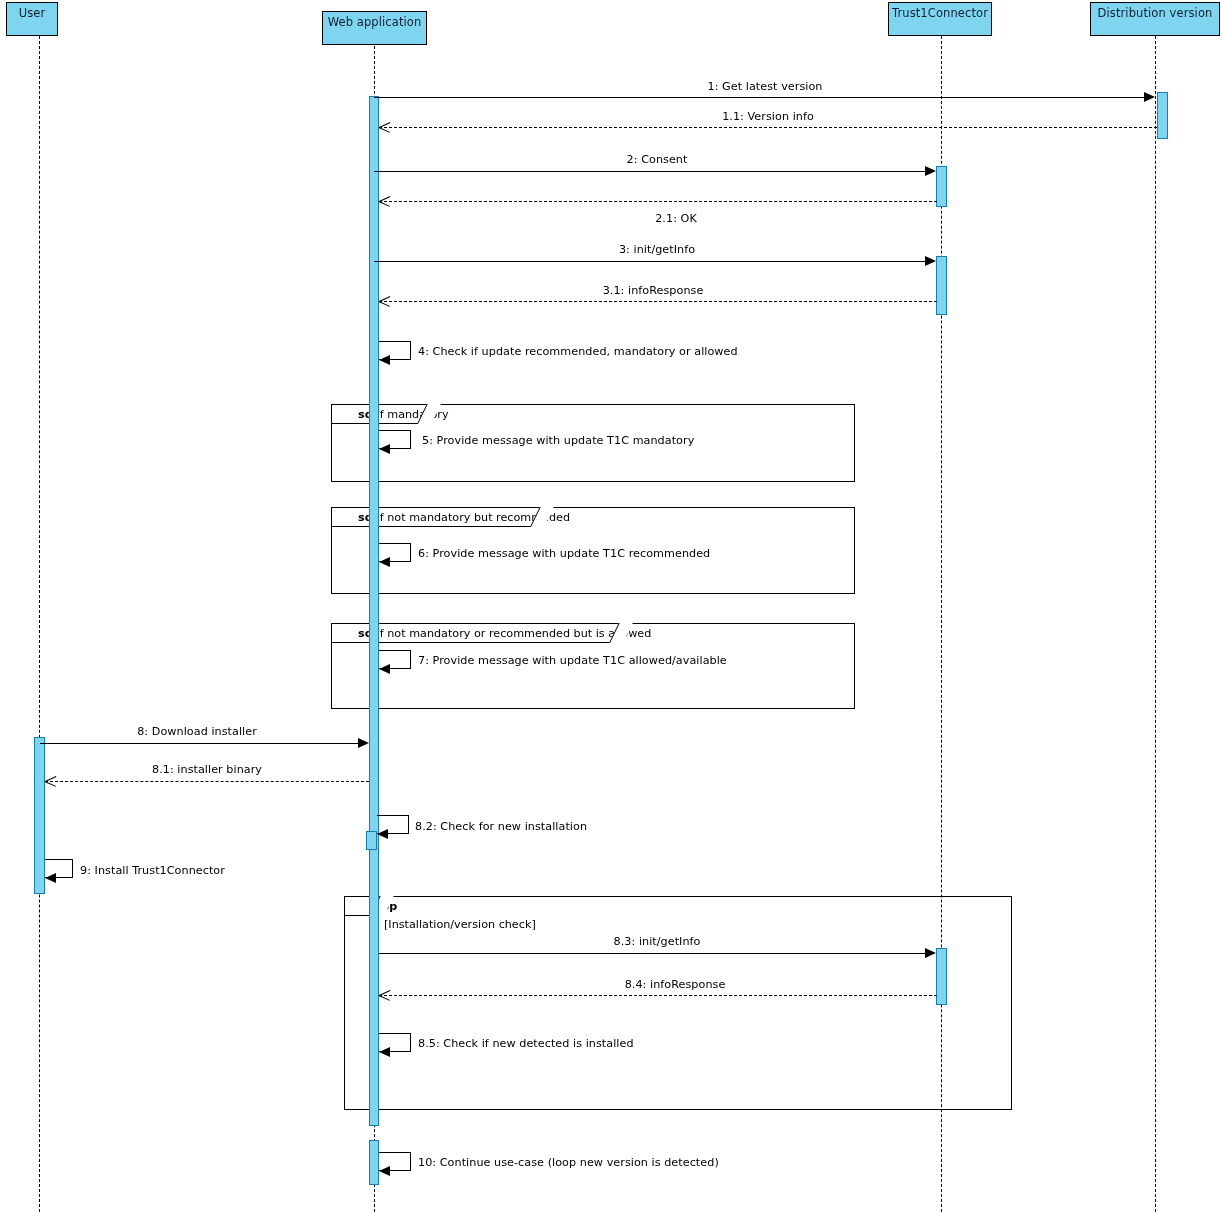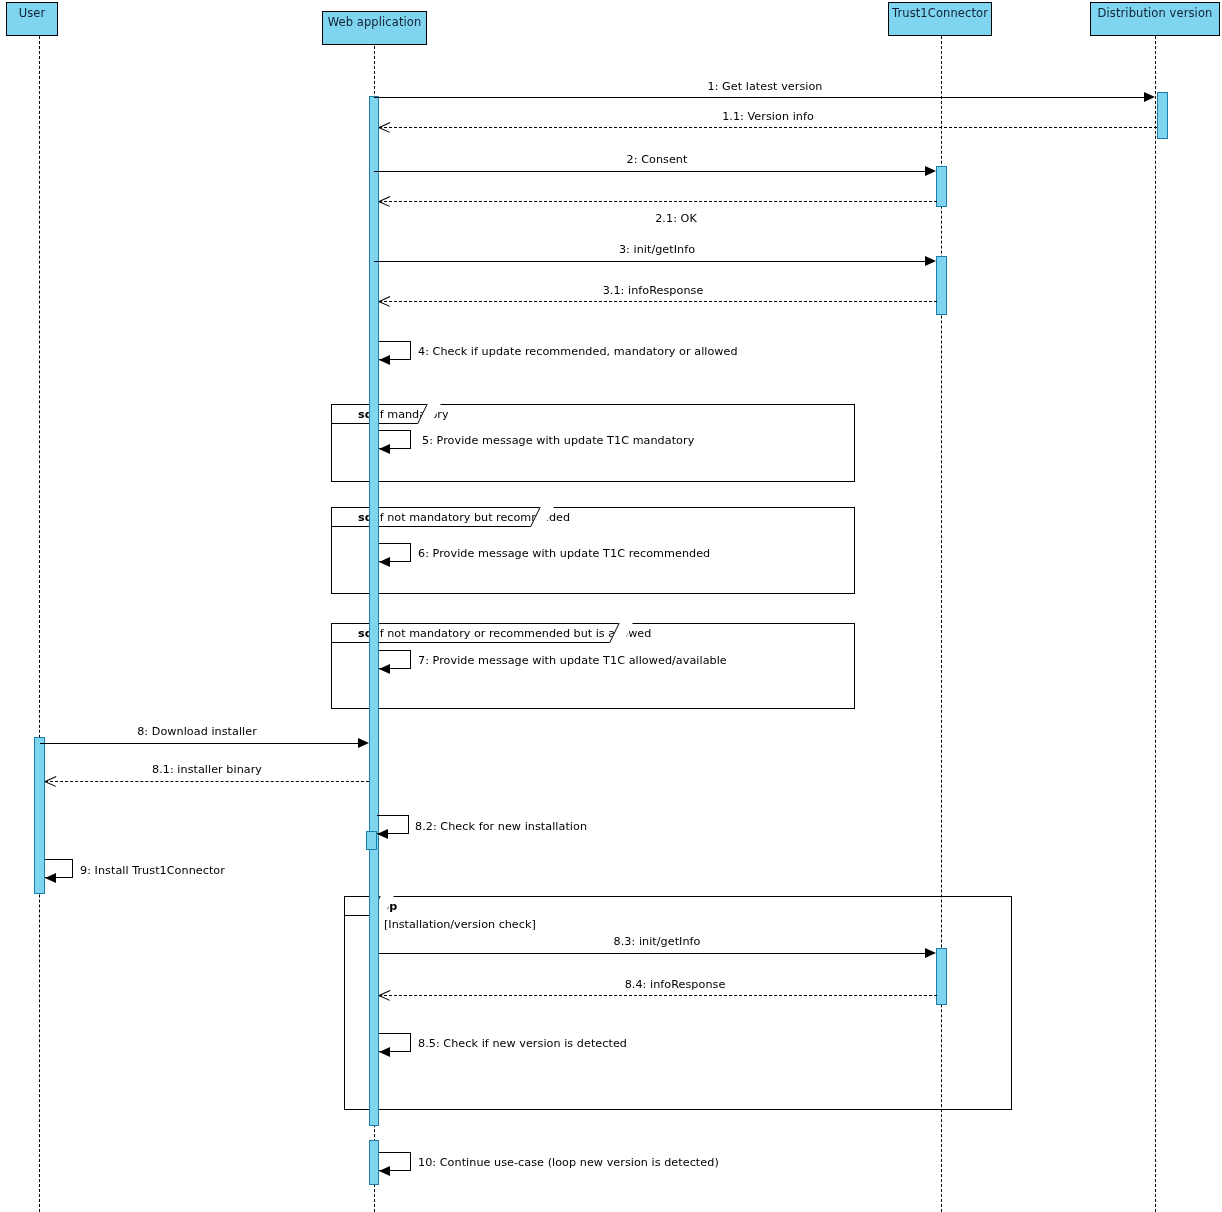--- a/index.html
+++ b/index.html
@@ -190,21 +190,21 @@
   <div class="msg" style="left:379px;top:953px;width:546px;"></div>
   <div class="arrowhead ah-solid-r" style="left:925px;top:948px;"></div>
   <div class="msg-label center" style="left:657px;top:935px;">8.3: init/getInfo</div>
 
   <div class="msg ret" style="left:379px;top:995px;width:558px;"></div>
   <div class="arrowhead ah-open-l" style="left:379px;top:989px;"></div>
   <div class="msg-label center" style="left:675px;top:978px;">8.4: infoResponse</div>
 
   <div class="selfmsg" style="left:379px;top:1033px;width:32px;height:19px;"></div>
   <div class="arrowhead ah-solid-l" style="left:379px;top:1047px;"></div>
-  <div class="msg-label" style="left:418px;top:1037px;">8.5: Check if new version is detected</div>
+  <div class="msg-label" style="left:418px;top:1037px;">8.5: Check if new detected is installed</div>
 
   <div class="selfmsg" style="left:379px;top:1152px;width:32px;height:19px;"></div>
   <div class="arrowhead ah-solid-l" style="left:379px;top:1166px;"></div>
   <div class="msg-label" style="left:418px;top:1156px;">10: Continue use-case (loop new version is detected)</div>
 
   <div class="actor-box" style="left:6px;top:2px;width:52px;height:34px;">
     <span>User</span>
   </div>
 
   <div class="actor-box" style="left:322px;top:2px;width:105px;height:34px;margin-top:9px;">

